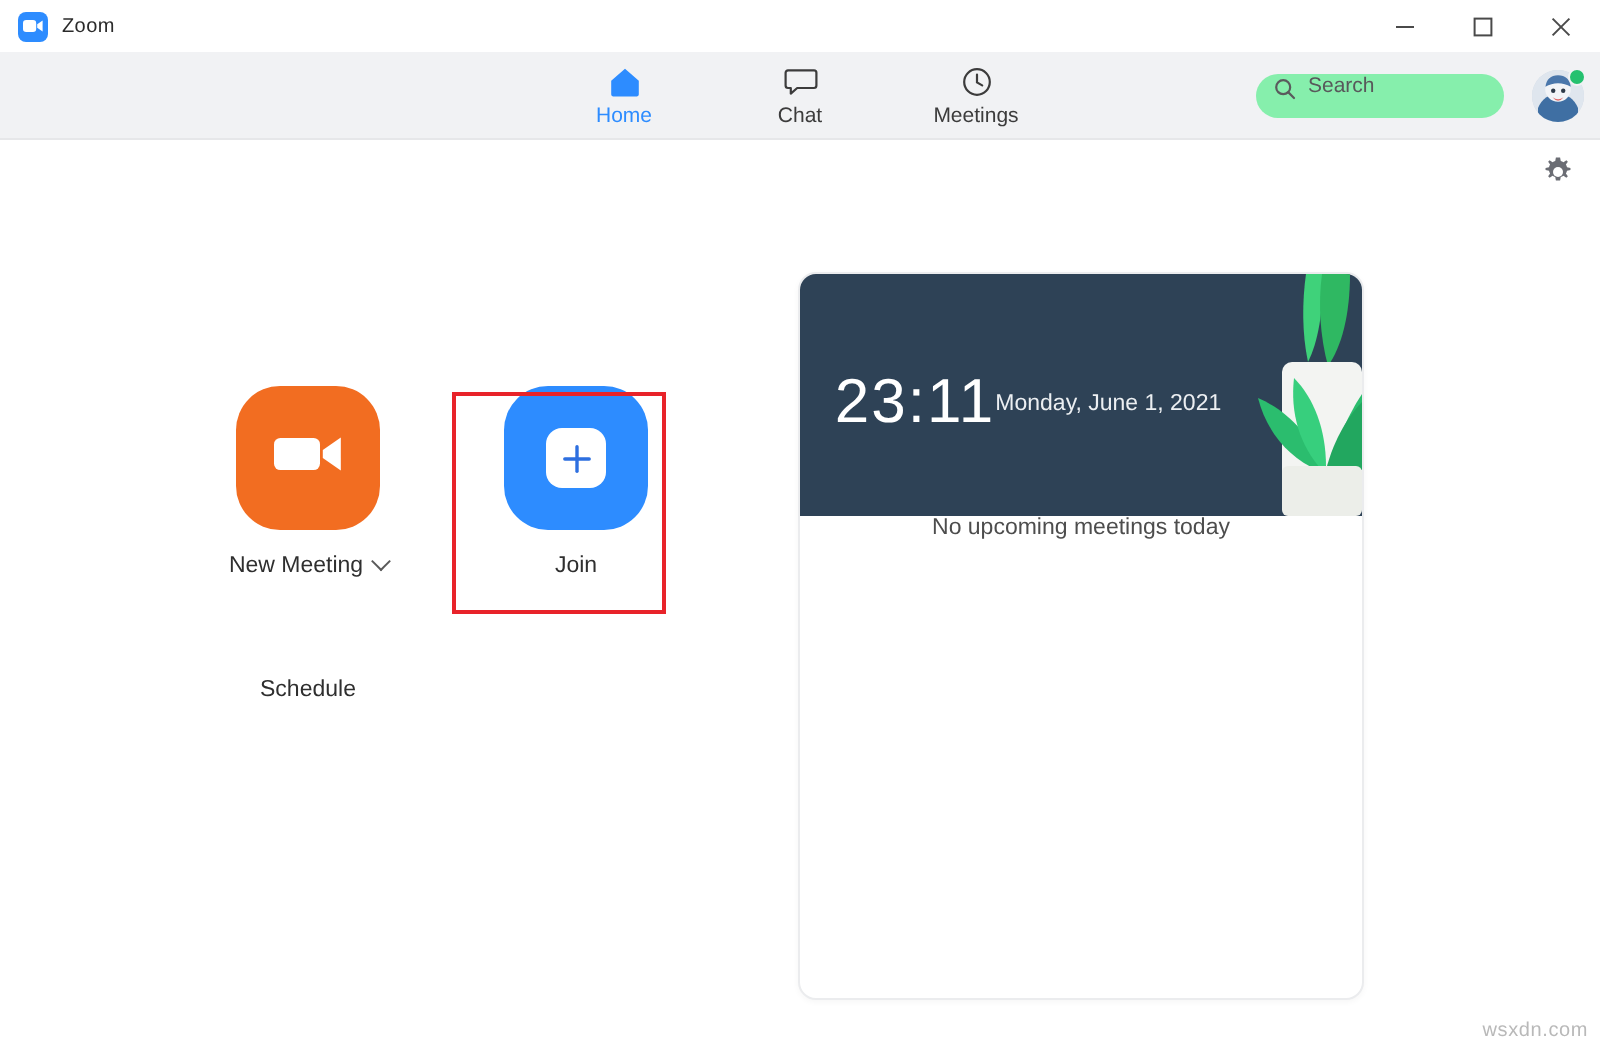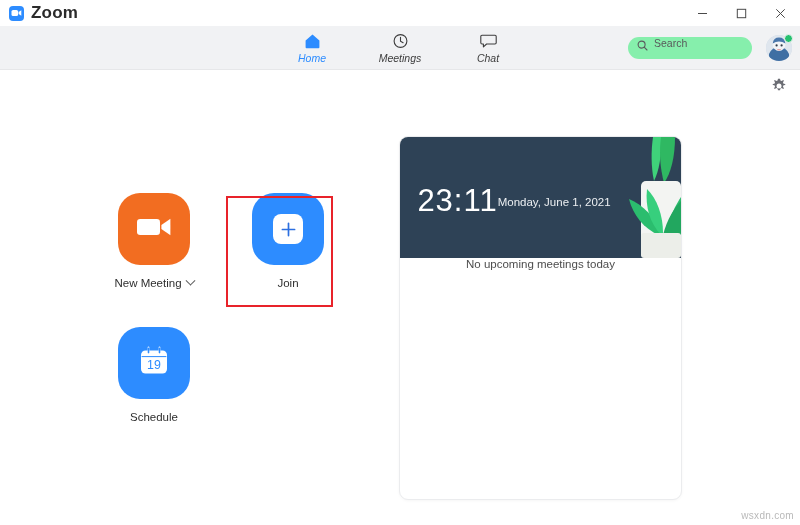--- a/index.html
+++ b/index.html
@@ -27,23 +27,22 @@
     padding-left: 9px;
   }
   .app-logo {
     width: 15px; height: 15px;
     background: #2d8cff;
     border-radius: 4px;
     display: flex; align-items: center; justify-content: center;
   }
   .app-logo svg { display: block; }
   .titlebar-title {
-    font-size: 17px; color: #2b2b2b;
+    font-size: 10px; color: #2b2b2b;
     letter-spacing: .2px;
-    font-weight: bold;
   }
   .win-controls {
     position: absolute; right: 0; top: 0;
     height: 26px; display: flex;
   }
   .win-btn {
     width: 39px; height: 26px;
     display: flex; align-items: center; justify-content: center;
     color: #4a4a4a;
   }
@@ -60,21 +59,20 @@
     position: absolute; left: 50%; top: 0;
     transform: translateX(-50%);
     height: 44px;
     display: flex; align-items: center; gap: 26px;
   }
   .nav-tab {
     width: 62px; height: 42px;
     display: flex; flex-direction: column;
     align-items: center; justify-content: center; gap: 2px;
     cursor: pointer;
-    font-style: italic;
   }
   .nav-tab .nav-icon {
     height: 17px; display: flex;
     align-items: center; justify-content: center;
   }
   .nav-tab .nav-label {
     font-size: 10.5px; color: #3c3c3c;
     line-height: 12px;
   }
   .nav-tab.active .nav-label { color: #2d8cff; }
@@ -261,34 +259,34 @@
           <svg width="17" height="16" viewBox="0 0 17 16">
             <path d="M8.5 1.4 L15.4 7.4 V14.3 a0.9 0.9 0 0 1 -0.9 0.9 H2.5 a0.9 0.9 0 0 1 -0.9 -0.9 V7.4 Z" fill="#2d8cff"></path>
           </svg>
         </span>
         <span class="nav-label">Home</span>
       </div>
 
       <div class="nav-tab">
         <span class="nav-icon">
           <svg width="17" height="16" viewBox="0 0 17 16">
-            <circle cx="8.5" cy="8" r="6.4" fill="none" stroke="#3c3c3c" stroke-width="1.1"></circle>
-            <path d="M8.5 4.3 V8.2 L11.1 9.7" fill="none" stroke="#3c3c3c" stroke-width="1.1" stroke-linecap="round"></path>
+            <path d="M2 2.2 h13 a1.2 1.2 0 0 1 1.2 1.2 v6.4 a1.2 1.2 0 0 1 -1.2 1.2 H6.6 L3.4 13.8 v-2.8 H2 a1.2 1.2 0 0 1 -1.2 -1.2 V3.4 A1.2 1.2 0 0 1 2 2.2 Z" fill="none" stroke="#3c3c3c" stroke-width="1.1" stroke-linejoin="round"></path>
           </svg>
         </span>
-        <span class="nav-label">Meetings</span>
+        <span class="nav-label">Chat</span>
       </div>
 
       <div class="nav-tab">
         <span class="nav-icon">
           <svg width="17" height="16" viewBox="0 0 17 16">
-            <path d="M2 2.2 h13 a1.2 1.2 0 0 1 1.2 1.2 v6.4 a1.2 1.2 0 0 1 -1.2 1.2 H6.6 L3.4 13.8 v-2.8 H2 a1.2 1.2 0 0 1 -1.2 -1.2 V3.4 A1.2 1.2 0 0 1 2 2.2 Z" fill="none" stroke="#3c3c3c" stroke-width="1.1" stroke-linejoin="round"></path>
+            <circle cx="8.5" cy="8" r="6.4" fill="none" stroke="#3c3c3c" stroke-width="1.1"></circle>
+            <path d="M8.5 4.3 V8.2 L11.1 9.7" fill="none" stroke="#3c3c3c" stroke-width="1.1" stroke-linecap="round"></path>
           </svg>
         </span>
-        <span class="nav-label">Chat</span>
+        <span class="nav-label">Meetings</span>
       </div>
 
 
     </div>
 
     <div class="search-box">
       <span>
         <svg width="11" height="11" viewBox="0 0 11 11">
           <circle cx="4.6" cy="4.6" r="3.5" fill="none" stroke="#5a5b5d" stroke-width="1.1"></circle>
           <line x1="7.2" y1="7.2" x2="10" y2="10" stroke="#5a5b5d" stroke-width="1.1" stroke-linecap="round"></line>
@@ -351,33 +349,20 @@
         <div class="action-label">
           <span>Join</span>
         </div>
       </div>
 
     </div>
 
     <div class="action-row">
 
       <div class="action">
-        <div class="action-tile tile-blue" style="background: rgb(45, 140, 255);">
-          <span>
-            <svg width="34" height="34" viewBox="0 0 34 34">
-              <rect x="4" y="6.5" width="26" height="23" rx="4.5" fill="#ffffff"></rect>
-              <line x1="4.6" y1="12.6" x2="29.4" y2="12.6" stroke="#2d8cff" stroke-width="1"></line>
-              <path d="M11.5 3.4 v3.6 M11.5 7 a1.2 1.2 0 0 0 0 2" fill="none" stroke="#ffffff" stroke-width="1.7" stroke-linecap="round"></path>
-              <path d="M22.5 3.4 v3.6 M22.5 7 a1.2 1.2 0 0 0 0 2" fill="none" stroke="#ffffff" stroke-width="1.7" stroke-linecap="round"></path>
-              <line x1="11.5" y1="4.2" x2="11.5" y2="8.6" stroke="#2d8cff" stroke-width="1.6" stroke-linecap="round"></line>
-              <line x1="22.5" y1="4.2" x2="22.5" y2="8.6" stroke="#2d8cff" stroke-width="1.6" stroke-linecap="round"></line>
-              <text x="17" y="25.4" text-anchor="middle" font-family="Liberation Sans, sans-serif" font-size="12.4" fill="#2d8cff">19</text>
-            </svg>
-          </span>
-        </div>
         <div class="action-label">
           <span>Schedule</span>
         </div>
       </div>
 
 
     </div>
   </div>
 
   <div class="highlight-rect" style="border-color: rgb(232, 35, 42);"></div>

